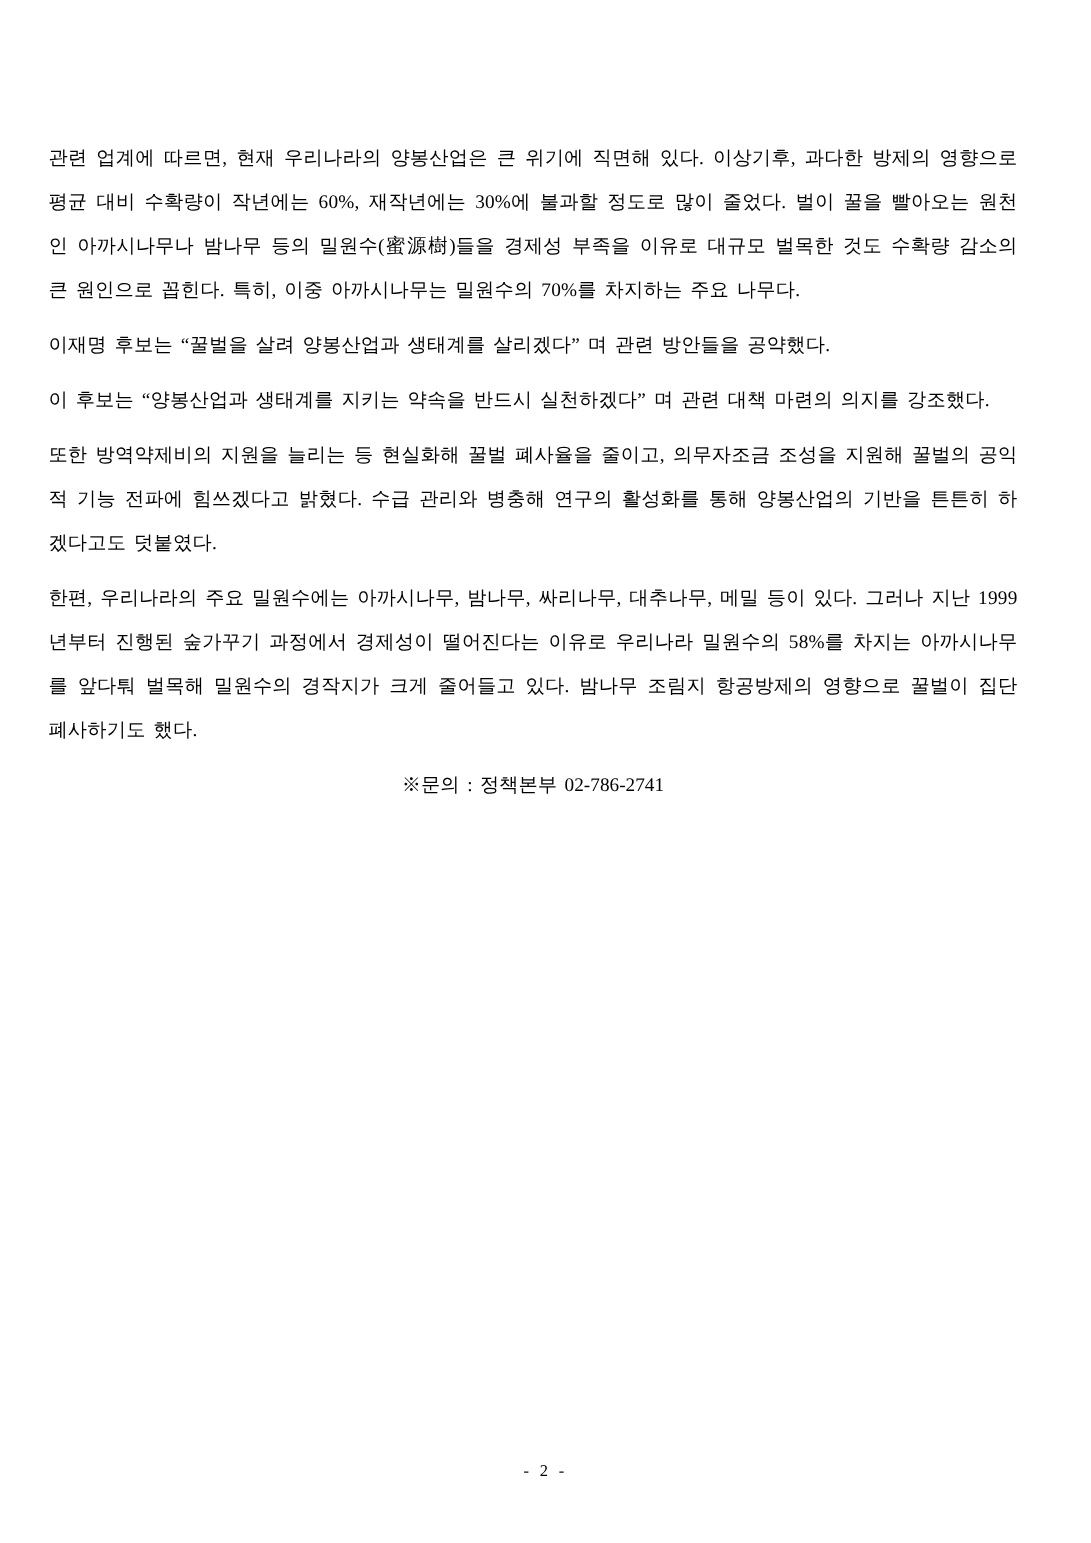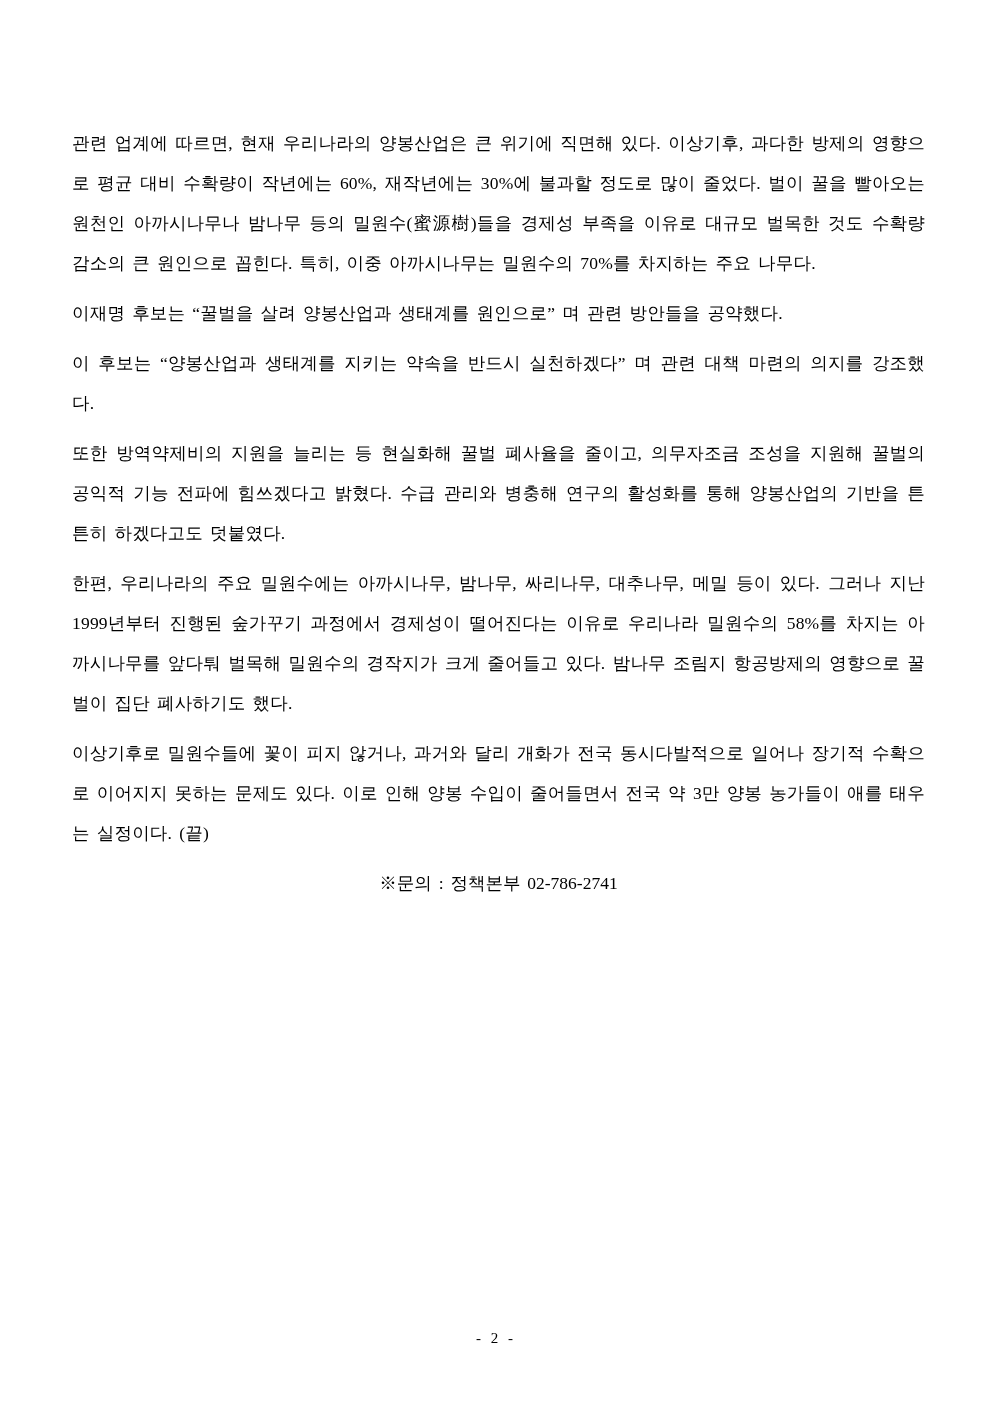--- a/index.html
+++ b/index.html
@@ -13,21 +13,21 @@
     overflow: hidden;
     position: relative;
     font-family: "Liberation Serif", "DejaVu Serif", serif;
     color: #000000;
   }
   .page {
     position: relative;
     width: 992px;
     height: 1403px;
     box-sizing: border-box;
-    padding: 123px 67px 0 72px;
+    padding: 123px 67px 0 44px;
     background: #ffffff;
   }
   .body-text p {
     margin: 0 0 10px 0;
     font-size: 17.5px;
     line-height: 40px;
     text-align: justify;
     text-justify: inter-word;
     word-spacing: 2.5px;
     letter-spacing: 0.2px;
@@ -52,23 +52,22 @@
     letter-spacing: 3px;
     color: #000000;
   }
 </style>
 </head>
 <body>
 
 <div class="page">
   <div class="body-text">
     <p>관련 업계에 따르면, 현재 우리나라의 양봉산업은 큰 위기에 직면해 있다. 이상기후, 과다한 방제의 영향으로 평균 대비 수확량이 작년에는 60%, 재작년에는 30%에 불과할 정도로 많이 줄었다. 벌이 꿀을 빨아오는 원천인 아까시나무나 밤나무 등의 밀원수(蜜源樹)들을 경제성 부족을 이유로 대규모 벌목한 것도 수확량 감소의 큰 원인으로 꼽힌다. 특히, 이중 아까시나무는 밀원수의 70%를 차지하는 주요 나무다.</p>
-    <p>이재명 후보는 “꿀벌을 살려 양봉산업과 생태계를 원인으로” 며 관련 방안들을 공약했다.</p>
+    <p>이재명 후보는 “꿀벌을 살려 양봉산업과 생태계를 살리겠다” 며 관련 방안들을 공약했다.</p>
     <p>이 후보는 “양봉산업과 생태계를 지키는 약속을 반드시 실천하겠다” 며 관련 대책 마련의 의지를 강조했다.</p>
     <p>또한 방역약제비의 지원을 늘리는 등 현실화해 꿀벌 폐사율을 줄이고, 의무자조금 조성을 지원해 꿀벌의 공익적 기능 전파에 힘쓰겠다고 밝혔다. 수급 관리와 병충해 연구의 활성화를 통해 양봉산업의 기반을 튼튼히 하겠다고도 덧붙였다.</p>
     <p>한편, 우리나라의 주요 밀원수에는 아까시나무, 밤나무, 싸리나무, 대추나무, 메밀 등이 있다. 그러나 지난 1999년부터 진행된 숲가꾸기 과정에서 경제성이 떨어진다는 이유로 우리나라 밀원수의 58%를 차지는 아까시나무를 앞다퉈 벌목해 밀원수의 경작지가 크게 줄어들고 있다. 밤나무 조림지 항공방제의 영향으로 꿀벌이 집단 폐사하기도 했다.</p>
-    <p>이상기후로 밀원수들에 꽃이 피지 않거나, 과거와 달리 개화가 전국 동시다발적으로 일어나 장기적 수확으로 이어지지 못하는 문제도 있다. 이로 인해 양봉 수입이 줄어들면서 전국 약 3만 양봉 농가들이 애를 태우는 실정이다. (끝)</p>
   </div>
 
   <p class="contact-line">※문의 : 정책본부 02-786-2741</p>
 
   <div class="page-number">- 2 -</div>
 </div>
 
 </body></html>

